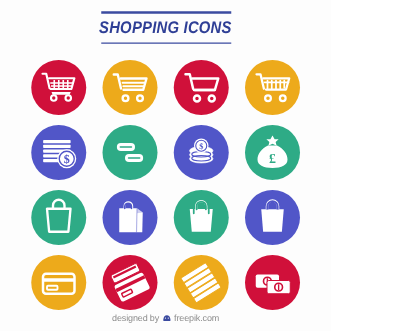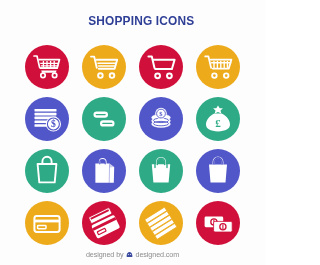--- a/index.html
+++ b/index.html
@@ -16,21 +16,23 @@
     display: flex;
     flex-direction: column;
     align-items: center;
   }
 
   
   .header {
     margin-top: 9px;
     width: 104px;
     display: flex;
-    align-items: center;
+    flex-direction: column;
+    align-items: center;
+    font-style: italic;
   }
   .rule {
     width: 104px;
     height: 1.6px;
     background: #3b4ba0;
   }
   .title {
     font-family: "Liberation Sans Narrow", "Liberation Sans", sans-serif;
     font-size: 13.5px;
     font-weight: 700;
@@ -276,16 +278,16 @@
       </div>
     </div>
 
   <div class="footer">
     <span style="color: rgb(141, 141, 141);">designed by</span>
     <svg class="fp-mark" width="7" height="7" viewBox="0 0 10 10">
       <path d="M1 6.3 C1 3.4 3 1.6 5 1.6 C7 1.6 9 3.4 9 6.3 L9 8.4 L1 8.4 Z" fill="#3b4ba0"></path>
       <circle cx="3.4" cy="4.9" r="0.75" fill="#fdfdfd"></circle>
       <circle cx="6.6" cy="4.9" r="0.75" fill="#fdfdfd"></circle>
     </svg>
-    <span style="color: rgb(141, 141, 141);">designed.com</span>
+    <span style="color: rgb(141, 141, 141);">freepik.com</span>
   </div>
 
 </div>
 
 </body></html>

